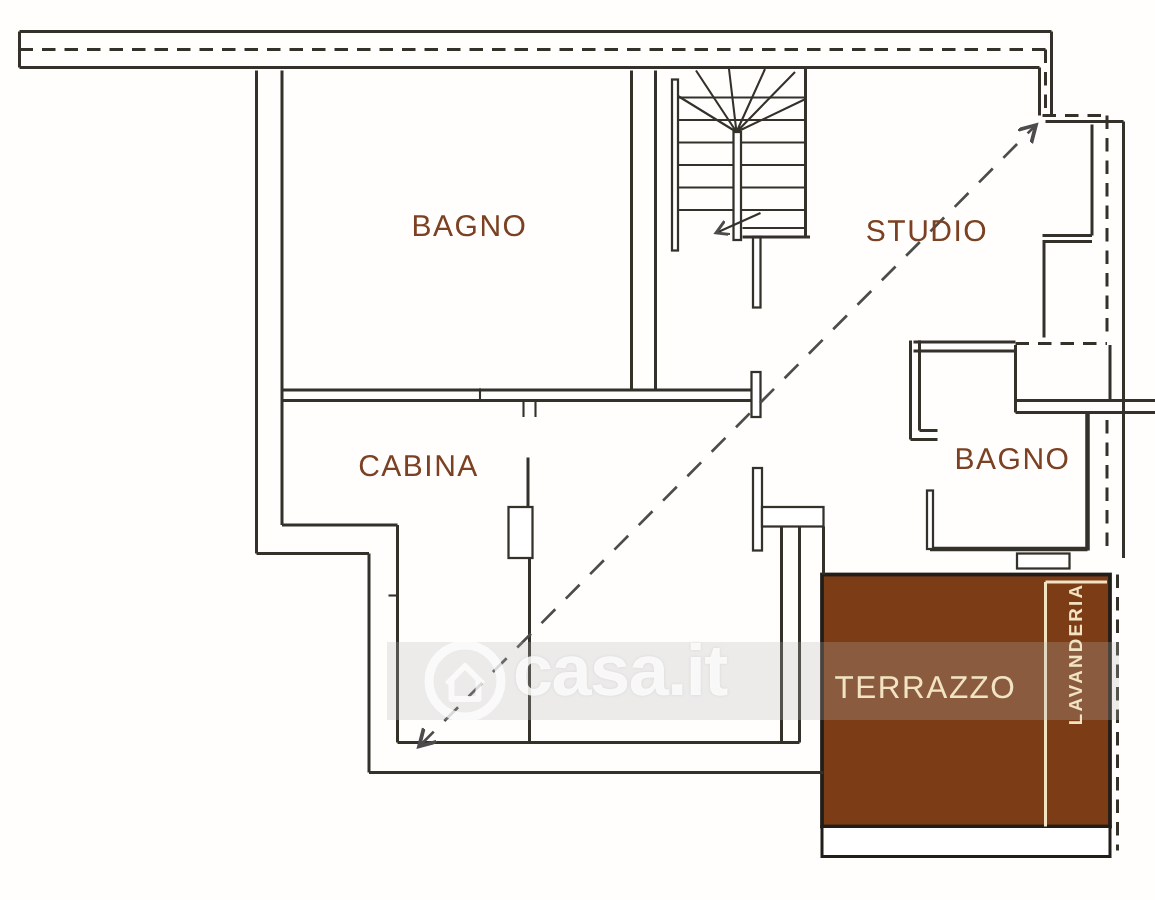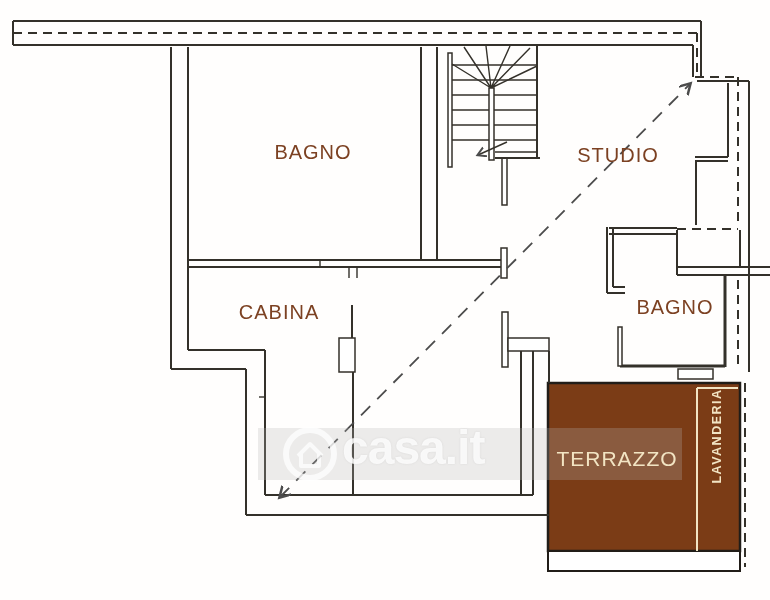--- a/index.html
+++ b/index.html
@@ -33,21 +33,21 @@
   }
   #lbl-vuoto{left:313px;top:152px;}
   #lbl-studio{left:618px;top:155px;}
   #lbl-cabina{left:279px;top:312px;}
   #lbl-camera{left:434px;top:407px;}
   #lbl-bagno{left:675px;top:307px;}
   #lbl-terrazzo{left:617px;top:459px;}
   #lbl-lavanderia{left:717px;top:436px;}
   
   #watermark{
-    position:absolute;z-index:2;left:258px;top:428px;width:424px;height:52px;
+    position:absolute;z-index:2;left:258px;top:428px;width:488px;height:52px;
     background:rgba(183,183,183,0.26);
   }
   #wm-logo{position:absolute;left:22px;top:-4px;}
   #wm-text{
     position:absolute;left:84px;top:-8px;
     font-size:48px;font-weight:bold;letter-spacing:-1px;
     color:rgba(255,255,255,0.82);
     text-shadow:0 0 2px rgba(160,160,160,0.25);
   }
 </style>

